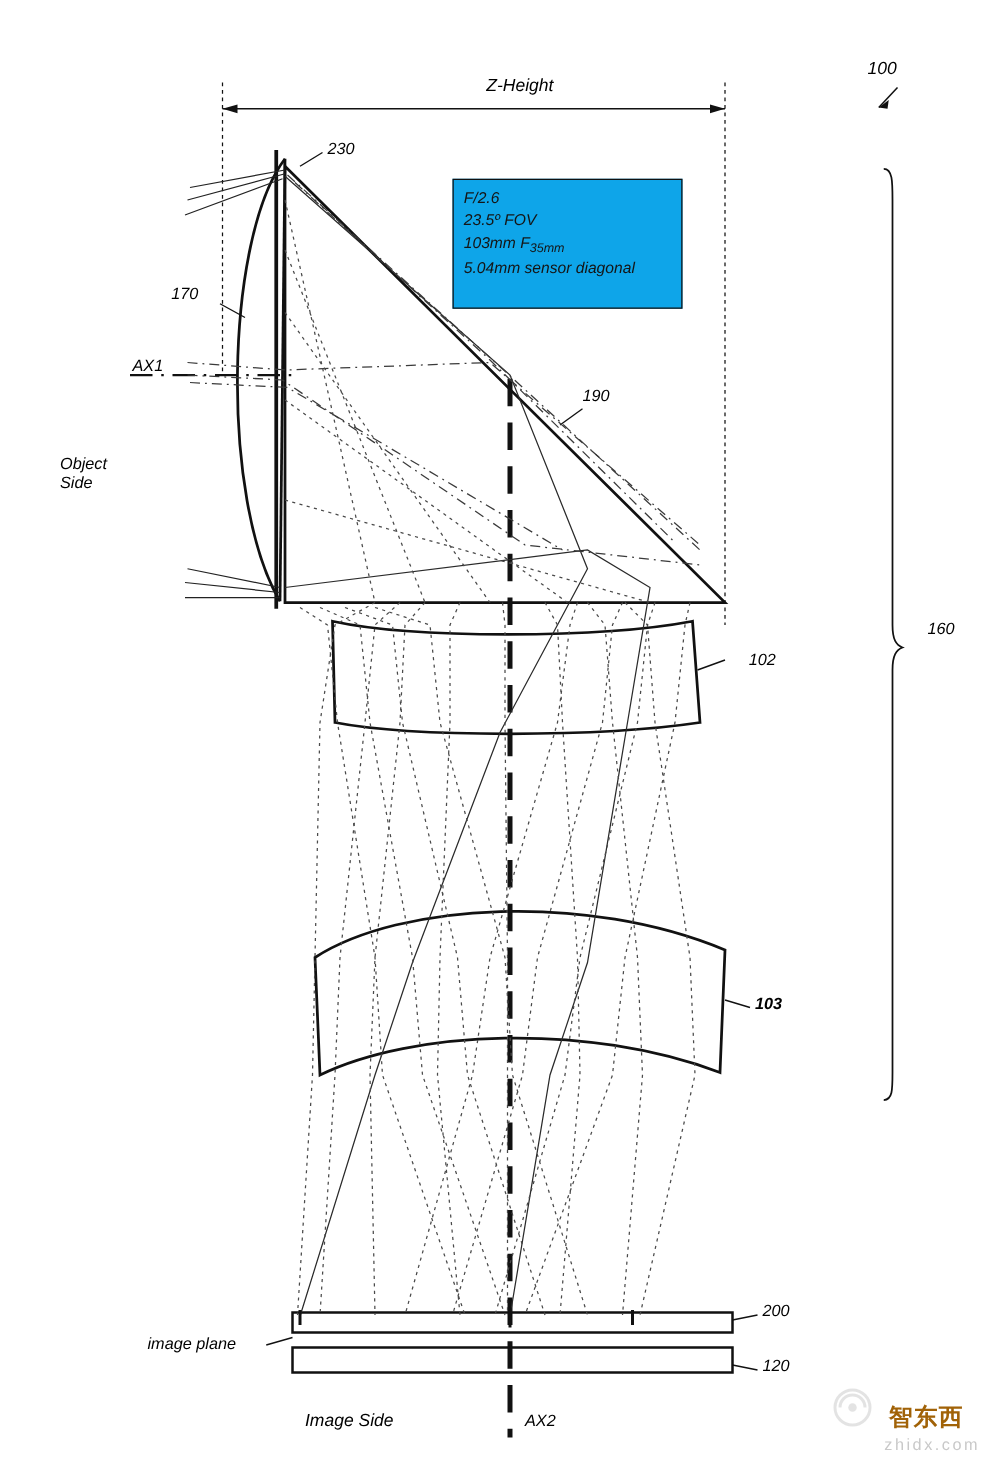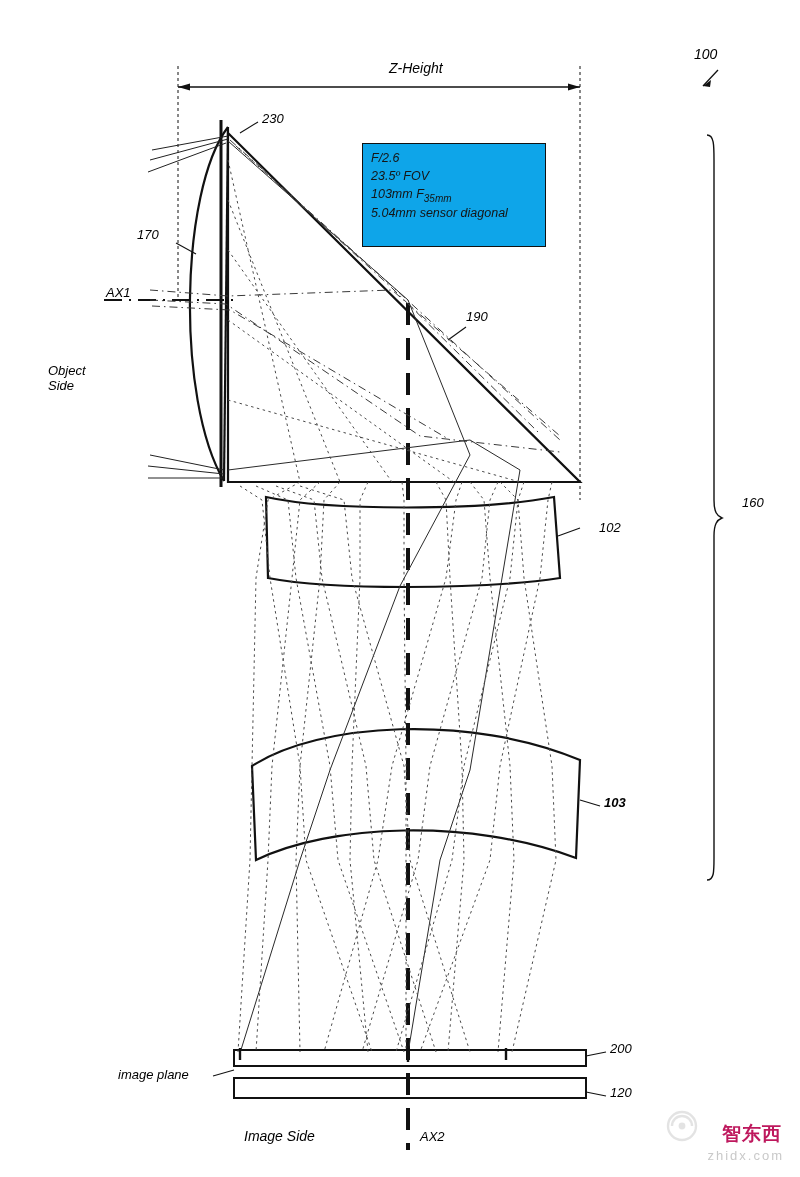--- a/index.html
+++ b/index.html
@@ -56,26 +56,26 @@
   .wm {
     position: absolute;
     right: 14px;
     bottom: 10px;
     width: 122px;
     height: 44px;
     opacity: .5;
   }
   .wm-text {
     position: absolute;
-    right: 18px;
+    right: 29px;
     bottom: 30px;
     font-family: "Liberation Sans", sans-serif;
     font-size: 19px;
     font-weight: bold;
-    color: #be185d;
+    color: #a16207;
     letter-spacing: 1px;
   }
   .wm-sub {
     position: absolute;
     right: 16px;
     bottom: 14px;
     font-family: "Liberation Sans", sans-serif;
     font-size: 13px;
     color: #c9c9c9;
     letter-spacing: 2px;

